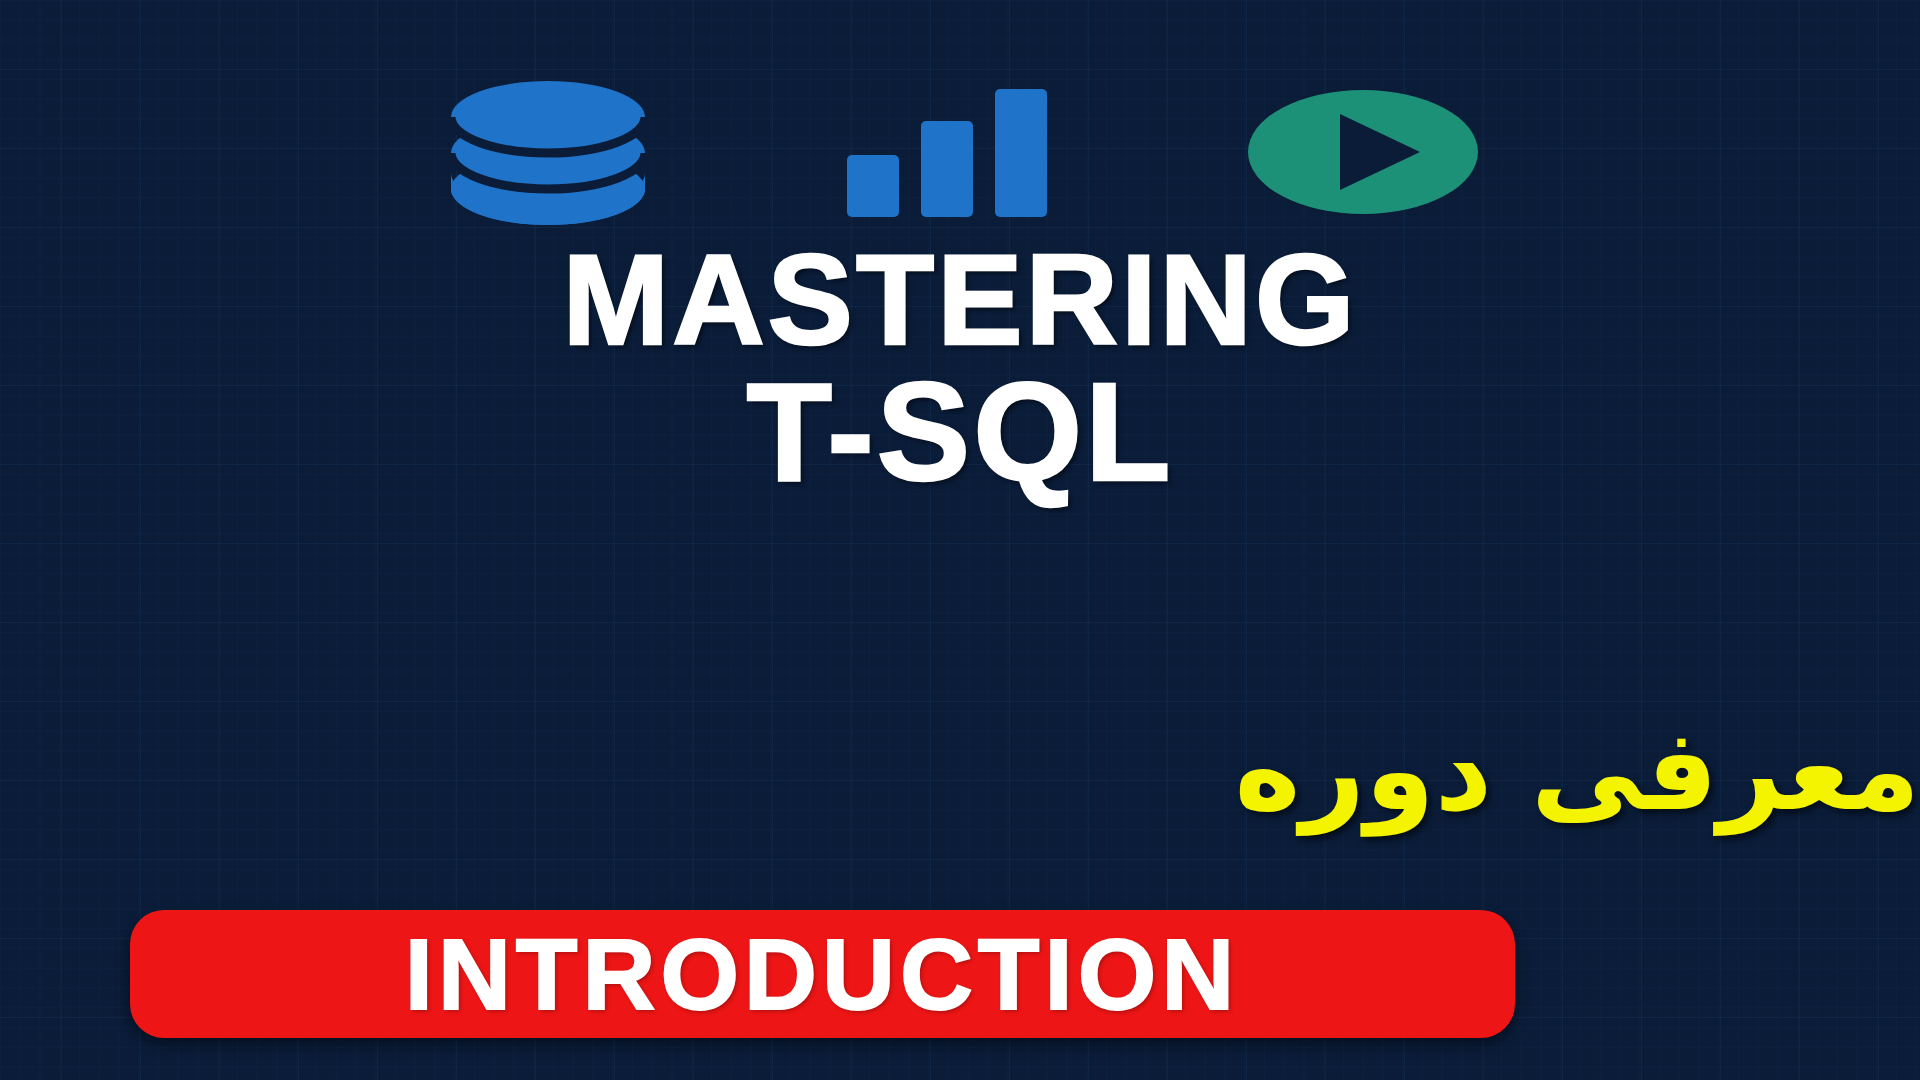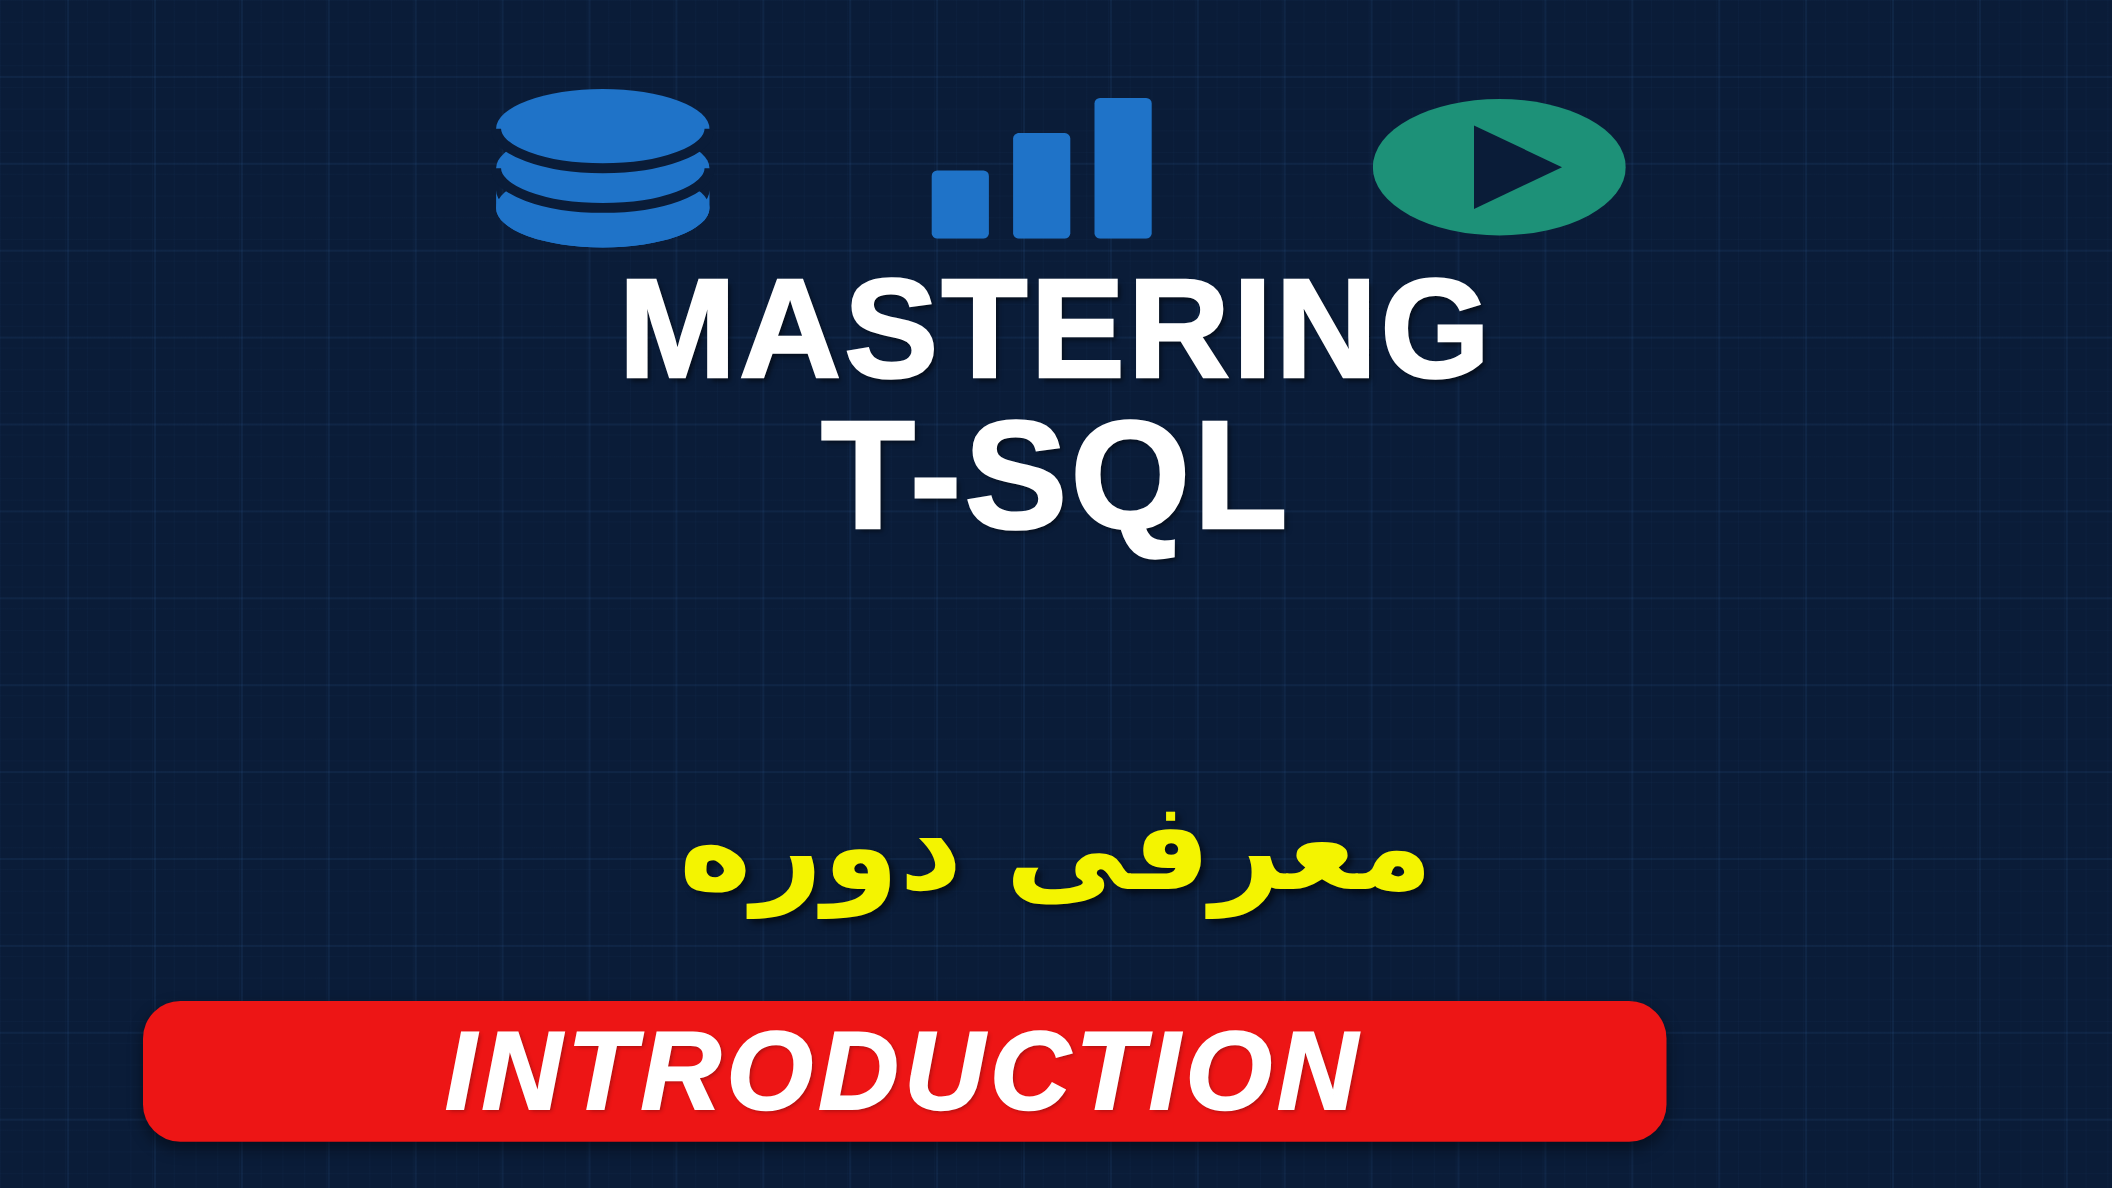--- a/index.html
+++ b/index.html
@@ -86,41 +86,40 @@
   #title-line-1 { font-size: 128px; letter-spacing: 3px; }
   #title-line-2 { font-size: 140px; letter-spacing: 3px; margin-top: 2px; }
   #title-line-3 { font-size: 126px; letter-spacing: 1px; margin-top: 4px; }
 
   
   #subtitle-persian {
     position: absolute;
     top: 700px;
     left: 0;
     width: 1920px;
-    text-align: center;
+    text-align: right;
     direction: rtl;
     unicode-bidi: bidi-override;
     color: #f4f400;
     font-family: "DejaVu Sans", sans-serif;
     font-weight: bold;
     font-size: 112px;
     line-height: 1.25;
     white-space: nowrap;
     text-shadow: 4px 4px 6px rgba(0,0,0,0.55);
   }
 
   
   #banner-wrap {
     position: absolute;
     top: 910px;
     left: 0;
     width: 1644px;
     display: flex;
     justify-content: center;
-    font-style: italic;
   }
   #intro-banner {
     background-color: #ed1515;
     border-radius: 34px;
     width: 1385px;
     height: 128px;
     display: flex;
     align-items: center;
     justify-content: center;
     box-shadow: 0 6px 14px rgba(0,0,0,0.45);

